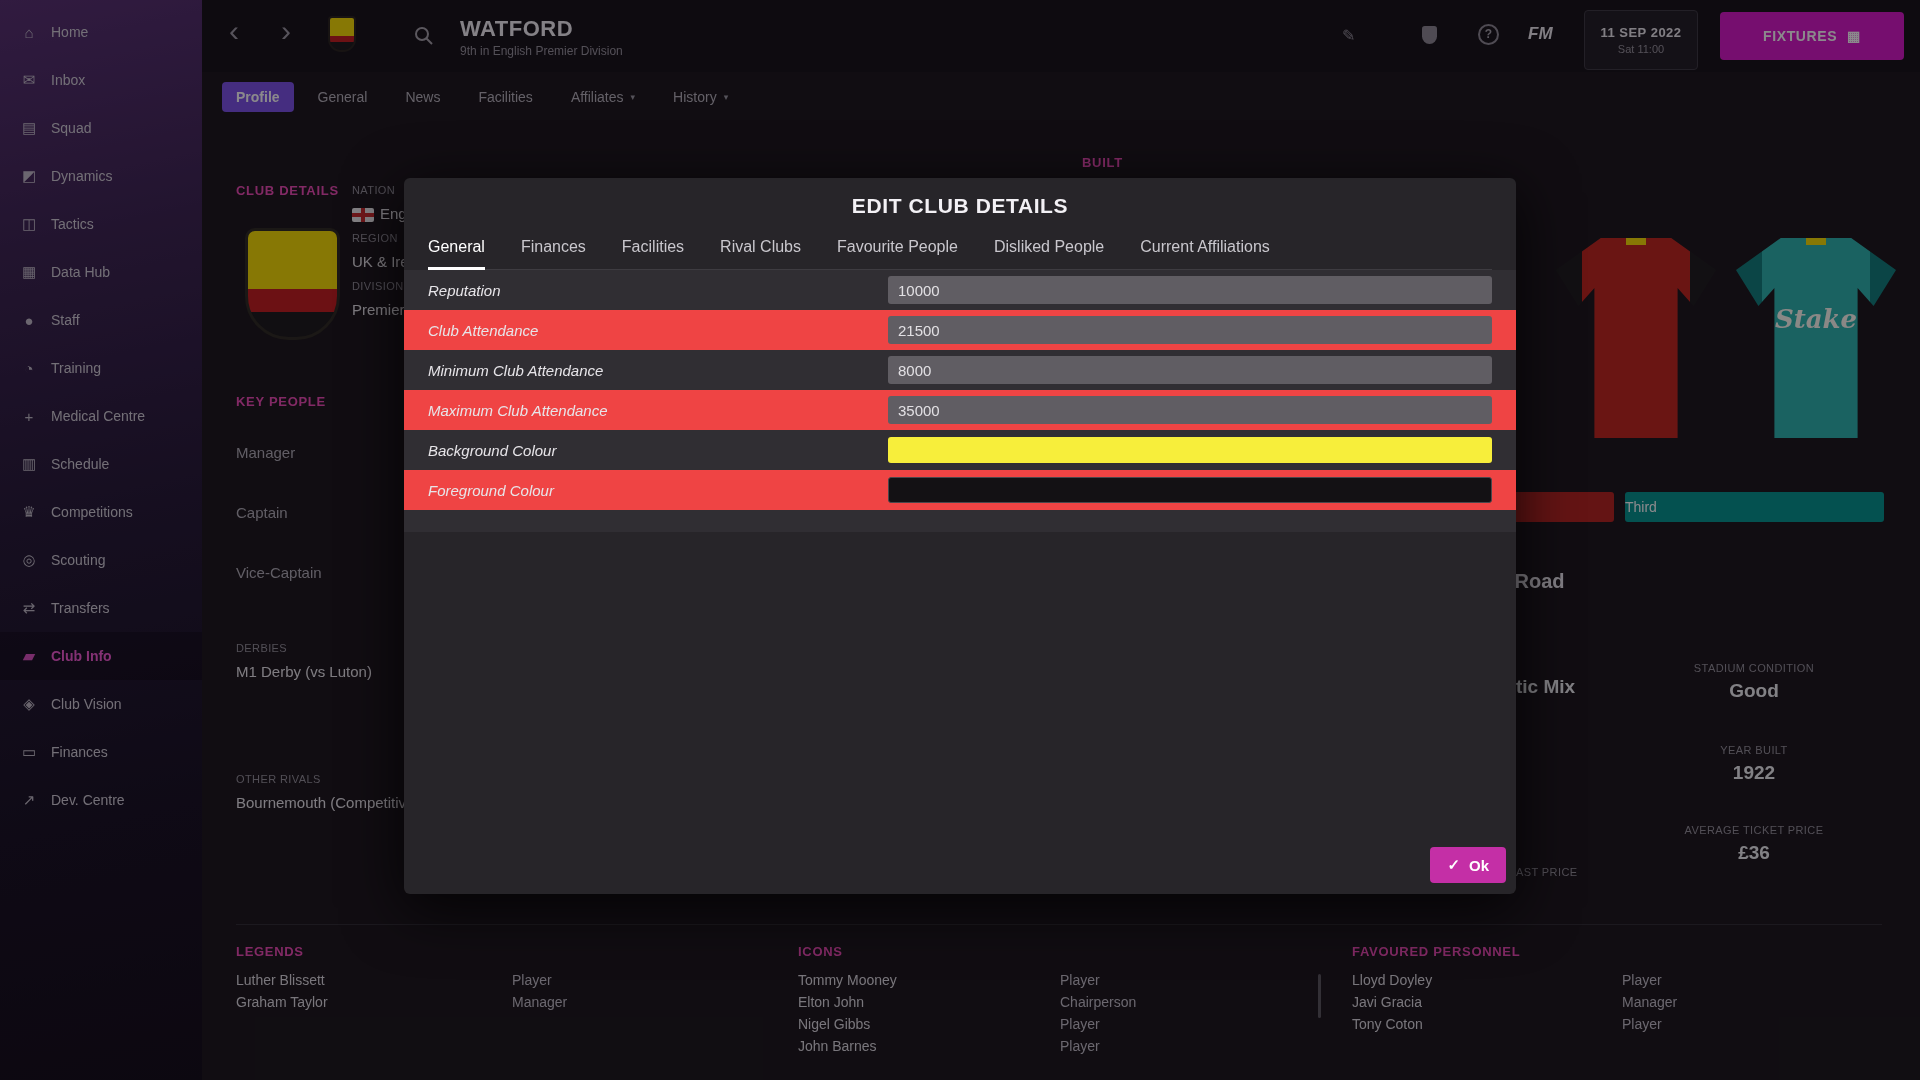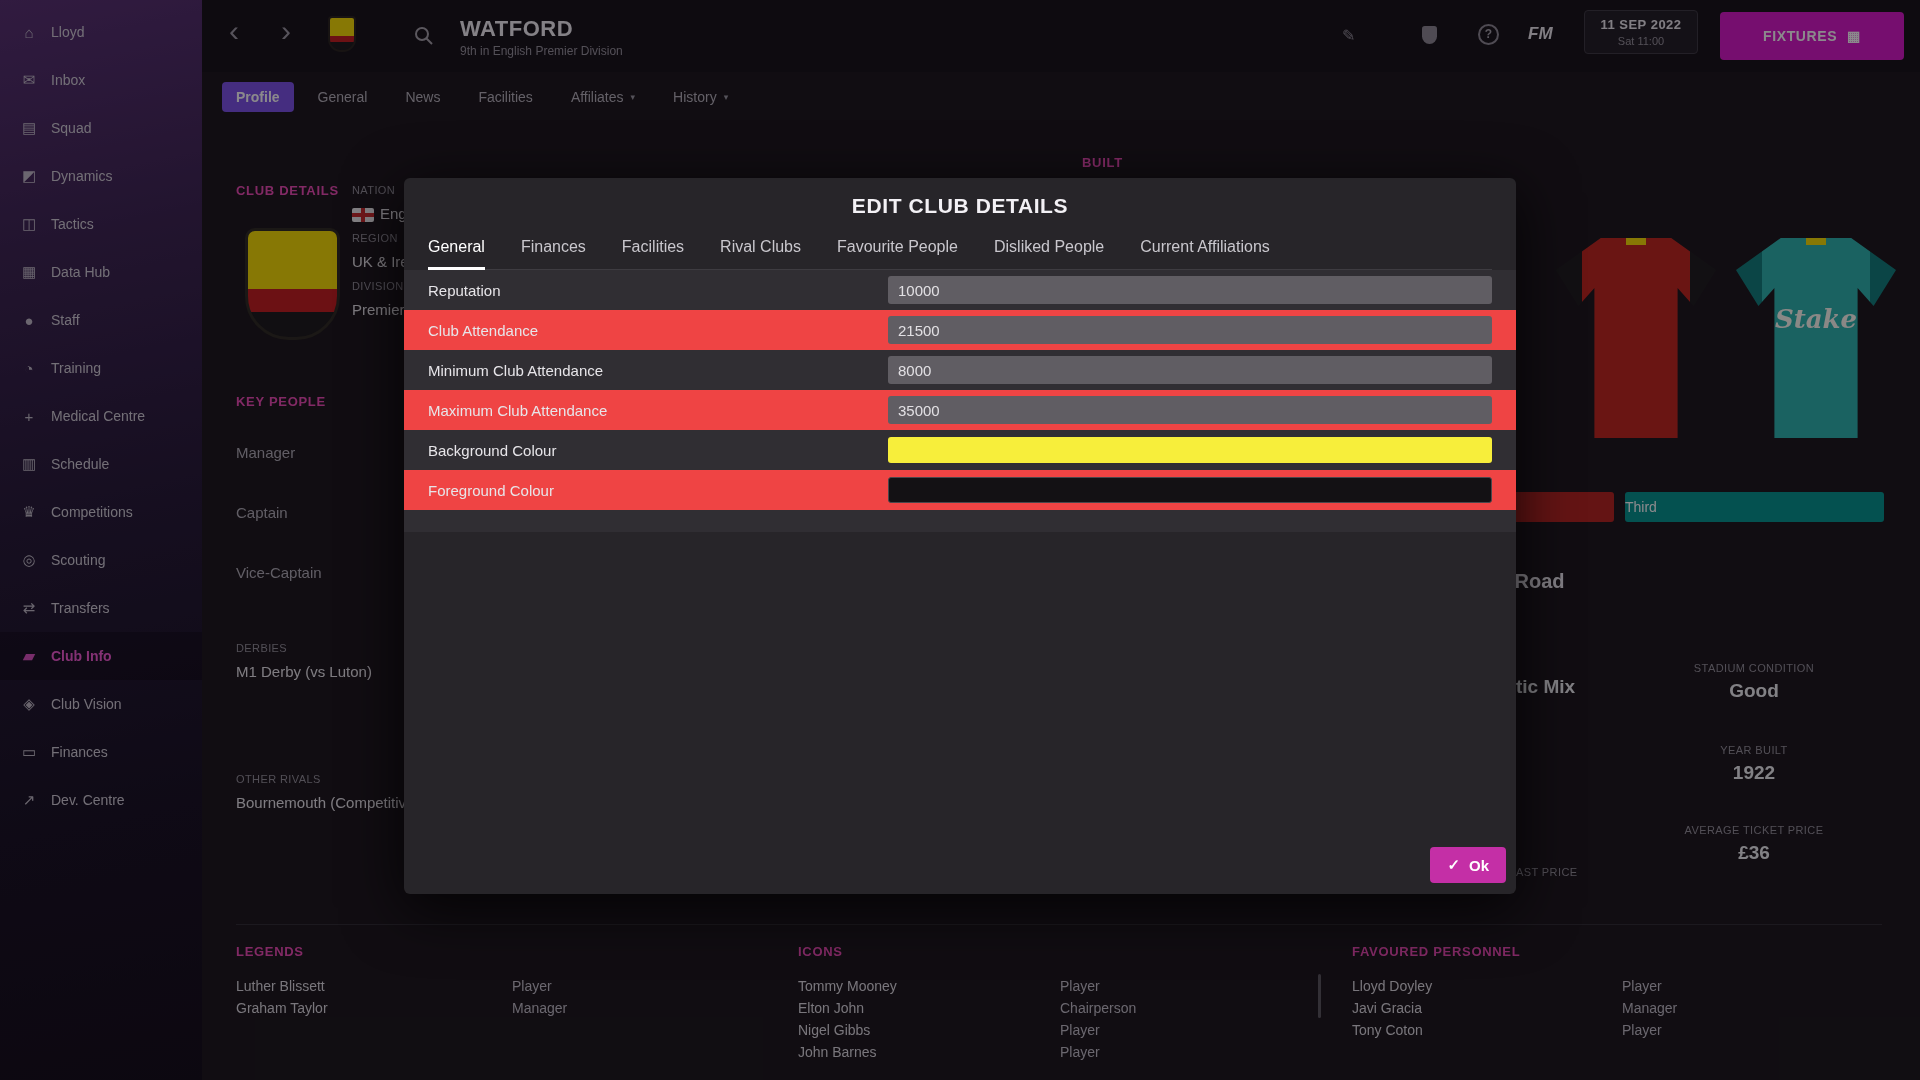--- a/index.html
+++ b/index.html
@@ -24,21 +24,21 @@
   .crest-sm { left:126px; top:16px; width:28px; height:36px; border-radius:4px 4px 13px 13px;
     background:linear-gradient(180deg,#f7df00 0 55%,#c41e1e 55% 76%,#191919 76% 100%); border:2px solid #26231c; }
   .search-wrap { left:212px; top:26px; width:20px; height:20px; }
   .club-title { left:258px; top:16px; font-size:22px; font-weight:bold; color:#f2f0f4; letter-spacing:.5px; }
   .club-sub { left:258px; top:44px; font-size:12px; color:#96939c; }
   .tb-icon { top:26px; font-size:16px; color:#918e97; cursor:pointer; }
   .shield-shape { top:26px; width:15px; height:18px; background:#8e8b94; border-radius:3px 3px 8px 8px; cursor:pointer; }
   .help-circle { top:24px; width:21px; height:21px; border:2px solid #8e8b94; border-radius:50%;
     color:#a5a2aa; font-size:12px; font-weight:bold; text-align:center; line-height:17px; cursor:pointer; }
   .fm-logo { left:1326px; top:24px; font-size:17px; font-weight:bold; font-style:italic; color:#eceaee; }
-  .datebox { left:1382px; top:10px; width:114px; height:44px; background:#1f1d23; border:1px solid #3b3940;
+  .datebox { left:1382px; top:10px; width:114px; height:60px; background:#1f1d23; border:1px solid #3b3940;
     border-radius:4px; display:flex; flex-direction:column; align-items:center; justify-content:center; gap:3px; cursor:pointer; }
   .datebox .d { position:static; font-size:13px; font-weight:bold; color:#edebef; letter-spacing:.5px; }
   .datebox .t { position:static; font-size:11px; color:#97949c; }
   .fixtures-btn { left:1518px; top:12px; width:184px; height:48px; background:#d818c8; border:none; border-radius:4px;
     color:#fff; font-weight:bold; font-size:14px; letter-spacing:.6px; display:flex; align-items:center;
     justify-content:center; gap:10px; font-family:inherit; cursor:pointer; }
   .fixtures-btn span { position:static; }
 
   
   .page-tabs { position:absolute; left:222px; top:82px; display:flex; gap:10px; align-items:center; z-index:1; }
@@ -67,58 +67,58 @@
   .kit-bar { position:absolute; top:492px; height:30px; border-radius:3px; display:flex; align-items:center;
     justify-content:flex-start; color:#fff; font-size:14px; cursor:pointer; }
   .kit-bar.home { left:1480px; width:134px; background:#b5231d; }
   .kit-bar.third { left:1625px; width:259px; background:#00968e; }
   .stadium-name { position:absolute; left:1426px; top:570px; font-size:20px; font-weight:bold; color:#efedf1; white-space:nowrap; }
   .stat-label { position:absolute; width:240px; text-align:center; font-size:11px; color:#94919a; letter-spacing:.4px; }
   .stat-value { position:absolute; width:240px; text-align:center; font-size:19px; font-weight:bold; color:#eef0f2; }
   .frag-value { position:absolute; font-size:19px; font-weight:bold; color:#eef0f2; white-space:nowrap; }
   .hr { position:absolute; left:236px; top:924px; width:1646px; height:1px; background:#2e2c31; }
   .tbl { position:absolute; top:972px; }
-  .trow { display:flex; height:22px; align-items:flex-end; font-size:14px; cursor:pointer; }
+  .trow { display:flex; height:22px; align-items:flex-start; font-size:14px; cursor:pointer; }
   .tname { color:#dddbe0; }
   .trole { color:#c2bfc8; }
   .w276 .tname { width:276px; } .w262 .tname { width:262px; } .w270 .tname { width:270px; }
   .mini-scroll { position:absolute; left:1318px; top:974px; width:3px; height:44px; background:#5a575e; border-radius:2px; cursor:pointer; }
 
   
   .dim { position:absolute; inset:0; background:rgba(8,5,10,0.47); z-index:10; }
 
   
   .modal { position:absolute; left:404px; top:178px; width:1112px; height:716px; background:#272529;
     border-radius:6px; box-shadow:0 14px 60px rgba(0,0,0,.8); z-index:20; }
   .modal-title { text-align:center; padding-top:16px; font-size:21px; font-weight:bold; color:#f3f1f5; letter-spacing:.6px; }
   .modal-tabs { display:flex; gap:36px; margin:20px 24px 0 24px; border-bottom:1px solid #3e3c41; }
   .mtab { font-size:16px; color:#c9c7cd; padding-bottom:11px; cursor:pointer; white-space:nowrap; }
   .mtab.active { color:#ffffff; border-bottom:3px solid #fff; margin-bottom:-1px; }
   .mrow { height:40px; display:flex; align-items:center; padding:0 24px; }
   .mrow.light { background:#302e33; }
   .mrow.dark { background:#ef4444; }
   .mrow.empty { height:22px; }
-  .mlabel { width:460px; font-size:15px; color:#e7e5e9; }
+  .mlabel { width:460px; font-size:15px; color:#e7e5e9;font-style:italic; }
   .minput { flex:1; height:28px; background:#605d63; border:none; border-radius:3px; color:#e2e0e4;
     font-size:15px; padding:0 10px; font-family:inherit; }
   .mswatch { flex:1; height:26px; border-radius:3px; cursor:pointer; }
   .mswatch.fg { border:1px solid #49474c; }
   .ok-btn { position:absolute; right:10px; bottom:11px; background:#c42fa6; color:#fff; border:none; border-radius:4px;
     font-size:15px; font-weight:bold; padding:9px 17px; display:flex; align-items:center; gap:9px;
     font-family:inherit; cursor:pointer; }
 </style>
 </head>
 <body>
 
 <div class="app">
 
   <nav class="sidebar">
     <div class="side-item">
         <span class="glyph">⌂</span>
-        <span>Lloyd</span>
+        <span>Home</span>
       </div>
     <div class="side-item">
         <span class="glyph">✉</span>
         <span>Inbox</span>
       </div>
     <div class="side-item">
         <span class="glyph">▤</span>
         <span>Squad</span>
       </div>
     <div class="side-item">

